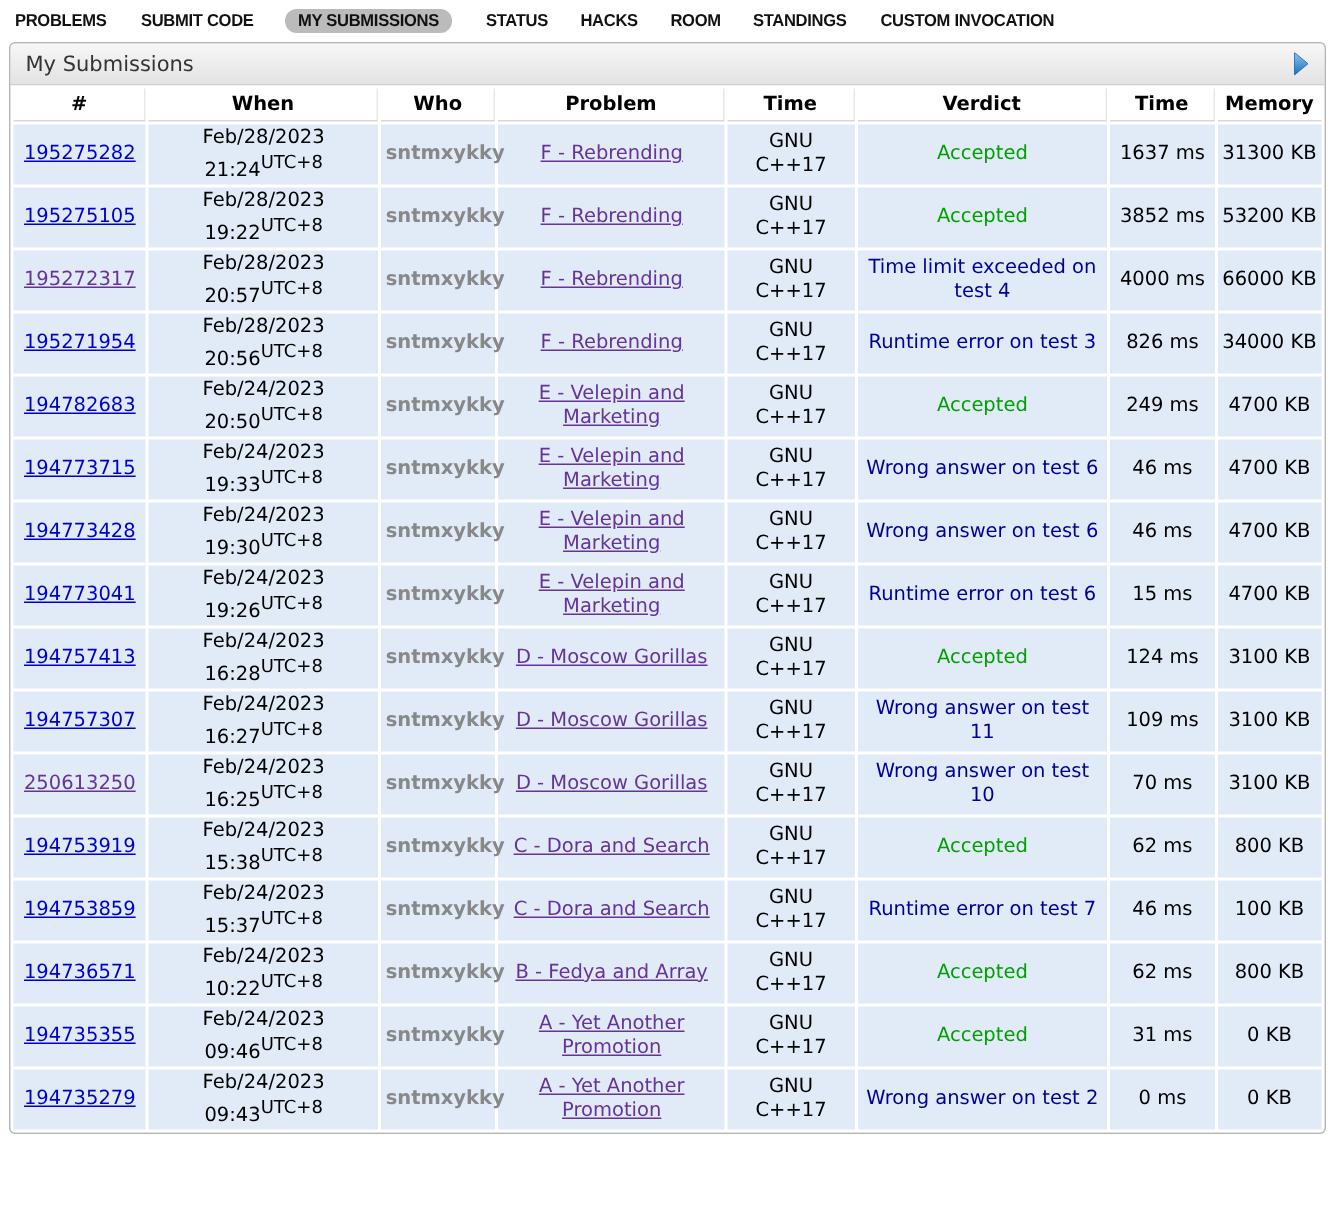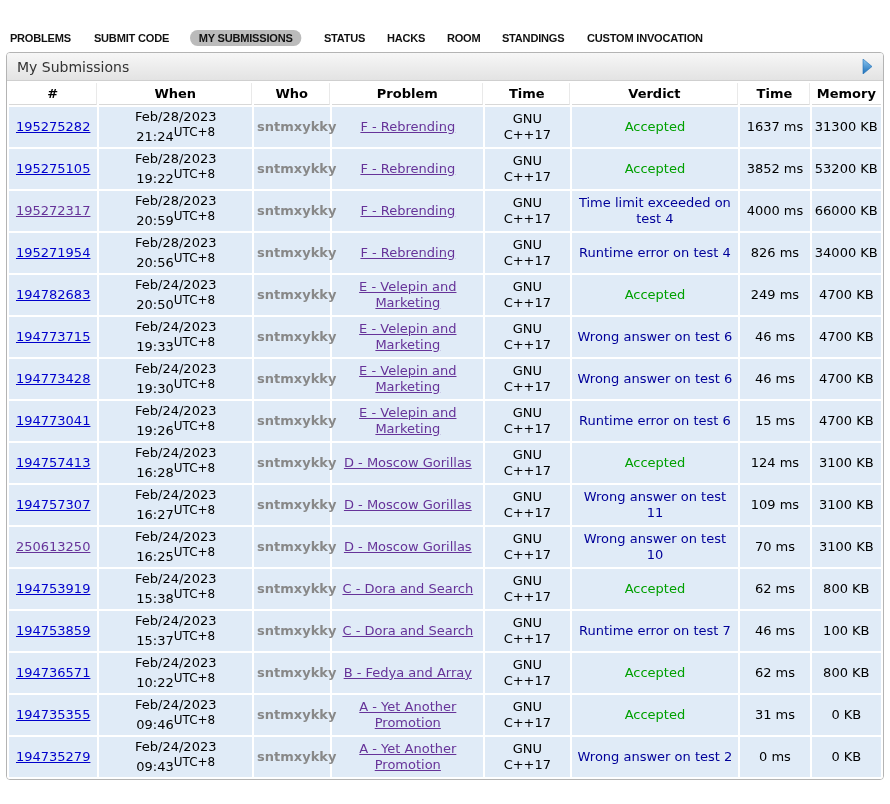--- a/index.html
+++ b/index.html
@@ -4,21 +4,21 @@
 <style>
   :root{
     --link:#0000cc; --visited:#663399; --accepted:#00a000; --verdict:#000099;
     --row-bg:#e0ebf7; --who:#888888; --tab-bg:#bbbbbb; --arrow:#2f8fdd;
   }
   *{box-sizing:border-box;}
   html,body{margin:0;padding:0;background:#ffffff;}
   body{width:890px;height:804px;font-family:"DejaVu Sans","Liberation Sans",sans-serif;overflow:hidden;}
 
   
-  .topnav{display:flex;align-items:center;gap:16px;padding:5px 8px 4px 8px;height:27px;margin-top:24px;}
+  .topnav{display:flex;align-items:center;gap:16px;padding:5px 8px 4px 8px;height:27px;}
   .nav-tab{font-family:"Liberation Sans",sans-serif;font-weight:bold;font-size:11.5px;
     color:#111;letter-spacing:-0.2px;cursor:pointer;white-space:nowrap;padding:2px 2px;
     transform:scaleX(0.96);transform-origin:left center;}
   .nav-tab.active{background:var(--tab-bg);border-radius:9px;padding:2px 9px;}
 
   
   .panel{margin:1px 6px 0 6px;border:1px solid #b4b4b4;border-radius:4px;overflow:hidden;background:#fff;}
   .panel-header{height:28px;display:flex;align-items:center;justify-content:space-between;
     padding:0 10px;background:linear-gradient(#f7f7f7,#e3e3e3);border-bottom:1px solid #cfcfcf;}
   .panel-title{font-size:14px;color:#333;}
@@ -122,40 +122,40 @@
     <td><span class="lang1">GNU</span><br><span class="lang2">C++17</span></td>
     <td><span class="verdict ok">Accepted</span></td>
     <td>3852 ms</td>
     <td>53200 KB</td>
   </tr>
 
   <tr>
     <td><a href="#" class="id-link visited">195272317</a></td>
     <td>
       <span class="when-date">Feb/28/2023</span><br>
-      <span class="when-time"><span class="t">20:59</span><sup class="tz">UTC+8</sup></span>
+      <span class="when-time"><span class="t">20:57</span><sup class="tz">UTC+8</sup></span>
     </td>
     <td><span class="who">sntmxykky</span></td>
     <td><a href="#" class="problem-link">F - Rebrending</a></td>
     <td><span class="lang1">GNU</span><br><span class="lang2">C++17</span></td>
     <td><span class="verdict">Time limit exceeded on test 4</span></td>
     <td>4000 ms</td>
     <td>66000 KB</td>
   </tr>
 
   <tr>
     <td><a href="#" class="id-link">195271954</a></td>
     <td>
       <span class="when-date">Feb/28/2023</span><br>
       <span class="when-time"><span class="t">20:56</span><sup class="tz">UTC+8</sup></span>
     </td>
     <td><span class="who">sntmxykky</span></td>
     <td><a href="#" class="problem-link">F - Rebrending</a></td>
     <td><span class="lang1">GNU</span><br><span class="lang2">C++17</span></td>
-    <td><span class="verdict">Runtime error on test 4</span></td>
+    <td><span class="verdict">Runtime error on test 3</span></td>
     <td>826 ms</td>
     <td>34000 KB</td>
   </tr>
 
   <tr>
     <td><a href="#" class="id-link">194782683</a></td>
     <td>
       <span class="when-date">Feb/24/2023</span><br>
       <span class="when-time"><span class="t">20:50</span><sup class="tz">UTC+8</sup></span>
     </td>

